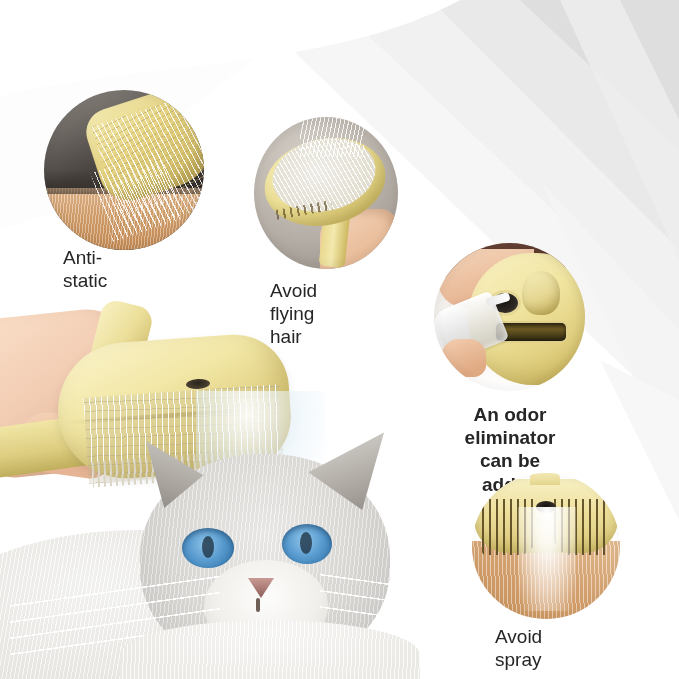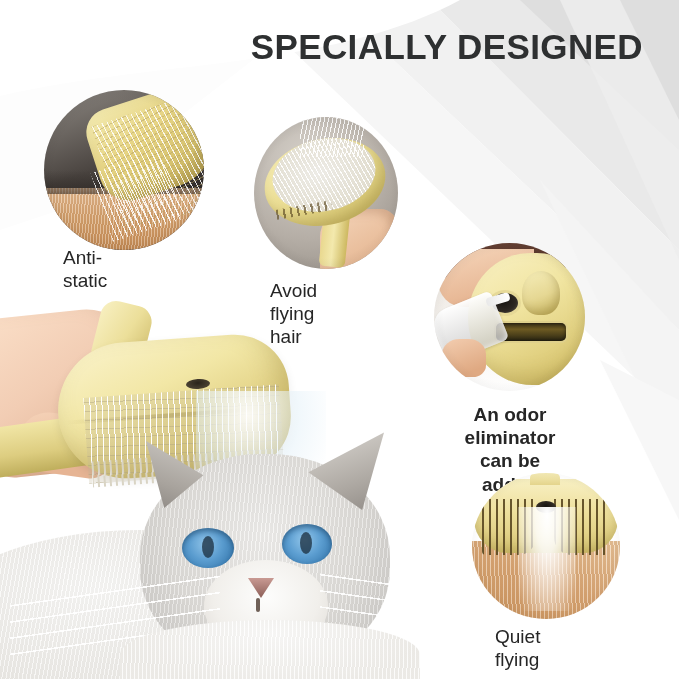--- a/index.html
+++ b/index.html
@@ -92,21 +92,20 @@
       <polygon points="330,0 679,330 679,420 240,0" fill="#f6f6f6"></polygon>
       <polygon points="679,120 679,260 560,0 620,0" fill="#ededed" opacity="0.8"></polygon>
       <polygon points="679,330 679,470 540,180" fill="#f4f4f4"></polygon>
       <path d="M 0,0 L 330,0 L 60,210 L 0,230 Z" fill="#fdfdfd"></path>
       <path d="M 0,96 C 150,60 330,70 460,0 L 0,0 Z" fill="#ffffff"></path>
       <polygon points="679,400 679,520 600,360" fill="#f7f7f7"></polygon>
     </svg>
   </div>
 
   <div class="headline">
-    <div>SPECIALLY DESIGNED</div>
   </div>
 
   <div class="callout">
     <div class="bubble" style="left:44px; top:90px; width:160px; height:160px;">
       <div class="fill" style="background:linear-gradient(160deg,#8f8a84 0%,#4a4440 45%,#241f1c 100%);"></div>
 
       <div class="fill fur-tan" style="top:auto; height:62px; bottom:0; border-radius:0 0 50% 50%/0 0 40% 40%; filter:blur(0.4px);"></div>
       <div class="fill" style="top:auto;height:24px;bottom:56px;background:linear-gradient(180deg,rgba(36,31,28,0) 0%, rgba(36,31,28,.55) 100%);"></div>
 
       <div style="position:absolute; left:48px; top:6px; width:120px; height:96px;
@@ -212,21 +211,21 @@
 
       <div class="comb" style="position:absolute; left:82px; top:26px; width:54px; height:56px; border-radius:0 0 4px 18px; opacity:.92;"></div>
 
       <div style="position:absolute; left:64px; top:28px; width:20px; height:12px; border-radius:50%;
                   background:radial-gradient(ellipse at 50% 40%, #171411 0%, #3a332a 70%, #8b7f62 100%);"></div>
 
       <div class="mist" style="position:absolute; left:46px; top:34px; width:58px; height:104px;
                   background:radial-gradient(ellipse at 50% 8%, rgba(255,255,255,1) 0%, rgba(255,255,255,.85) 28%, rgba(255,255,255,.45) 60%, rgba(255,255,255,0) 92%);"></div>
       <div class="fill" style="background:radial-gradient(circle at 50% 50%, rgba(0,0,0,0) 64%, rgba(0,0,0,.12) 100%);"></div>
     </div>
-    <div class="caption" style="left:495px; top:625px;">Quiet flying</div>
+    <div class="caption" style="left:495px; top:625px;">Avoid spray</div>
   </div>
 
   <div style="position:absolute; left:0; top:295px; width:460px; height:300px;">
 
     <div style="position:absolute; left:-30px; top:18px; width:170px; height:160px; border-radius:34px 50px 60px 40px;
                 transform:rotate(-6deg);
                 background:linear-gradient(150deg,#fbe0c9 0%,#f2cdb4 45%,#dcab8c 100%);
                 box-shadow:inset -10px -12px 22px rgba(170,120,90,.28);"></div>
     <div style="position:absolute; left:18px; top:120px; width:96px; height:60px; border-radius:40px 18px 30px 40px;
                 transform:rotate(8deg);

